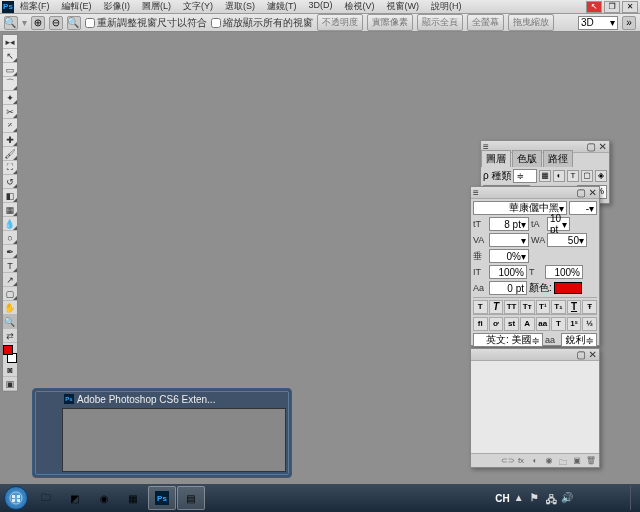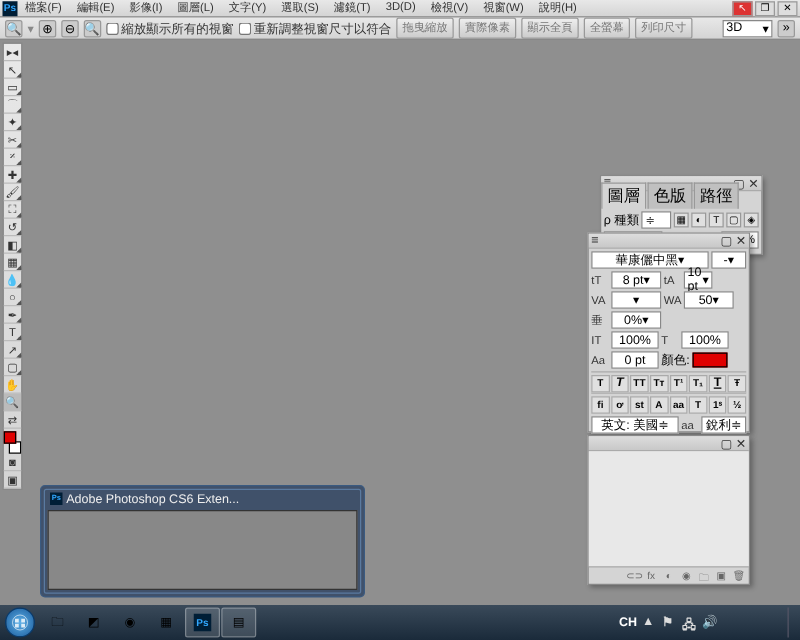--- a/index.html
+++ b/index.html
@@ -20,41 +20,41 @@
 .toolbox{position:absolute;left:2px;top:34px;width:16px;background:linear-gradient(#e8e8e8,#d4d4d4);border:1px solid #888;display:flex;flex-direction:column;}
 .tool{width:14px;height:14px;border-bottom:1px solid #bbb;display:flex;align-items:center;justify-content:center;font-size:9px;color:#333;position:relative;}
 .tool.sel{background:#bbb;}
 .tool.corner::after{content:"";position:absolute;right:0;bottom:0;border:2px solid transparent;border-right-color:#555;border-bottom-color:#555;}
 .color-swatch{width:14px;height:18px;position:relative;margin-top:2px;}
 .cs-fg{position:absolute;width:10px;height:10px;border:1px solid #000;left:0;top:0;}
 .cs-bg{position:absolute;width:10px;height:10px;background:#fff;border:1px solid #000;right:0;bottom:0;}
 .panel{position:absolute;background:#d4d4d4;border:1px solid #888;box-shadow:2px 2px 4px rgba(0,0,0,.3);}
 .panel-head{height:12px;background:linear-gradient(#ddd,#c8c8c8);display:flex;align-items:center;padding:0 2px;font-size:8px;color:#333;border-bottom:1px solid #aaa;justify-content:space-between;}
 .panel-tabs{display:flex;gap:1px;height:14px;align-items:flex-end;}
-.panel-tab{padding:1px 4px;font-size:13px;background:#c0c0c0;border:1px solid #999;border-bottom:none;}
+.panel-tab{padding:1px 4px;font-size:10px;background:#c0c0c0;border:1px solid #999;border-bottom:none;}
 .panel-tab.active{background:#d4d4d4;}
 .panel-body{padding:2px;}
 .layers-panel{right:30px;top:140px;width:130px;}
 .lp-row{display:flex;align-items:center;gap:2px;margin-bottom:2px;}
 .lp-select{flex:1;height:14px;background:#fff;border:1px solid #888;font-size:9px;display:flex;align-items:center;justify-content:space-between;padding:0 2px;}
 .lp-input{width:30px;height:14px;background:#fff;border:1px solid #888;font-size:9px;text-align:right;padding-right:2px;}
 .lp-mini{width:12px;height:12px;border:1px solid #999;background:#e0e0e0;font-size:8px;text-align:center;}
 .char-panel{right:40px;top:186px;width:130px;height:160px;}
 .cp-row{display:flex;align-items:center;gap:2px;margin-bottom:2px;}
-.cp-sel{height:14px;background:#fff;border:1px solid #888;font-size:9px;display:flex;align-items:center;justify-content:center;padding:0 2px;}
+.cp-sel{height:14px;background:#fff;border:1px solid #888;font-size:9px;display:flex;align-items:center;justify-content:flex-end;padding:0 2px;}
 .cp-lbl{width:14px;font-size:9px;color:#333;}
 .cp-color{width:28px;height:12px;border:1px solid #000;}
 .cp-btns{display:flex;gap:1px;border-top:1px solid #aaa;padding-top:2px;}
 .cp-btn{flex:1;height:14px;border:1px solid #aaa;background:#e0e0e0;font-size:8px;text-align:center;line-height:12px;font-weight:bold;}
 .empty-panel{right:40px;top:348px;width:130px;height:120px;}
 .ep-body{height:92px;background:#e8e8e8;}
 .ep-foot{height:14px;border-top:1px solid #aaa;display:flex;align-items:center;justify-content:flex-end;gap:2px;padding:0 2px;}
 .ep-foot span{width:12px;height:10px;font-size:8px;text-align:center;color:#666;}
 .task-switcher{position:absolute;left:32px;top:388px;width:260px;height:90px;background:rgba(50,70,100,.85);border:1px solid #3a5a80;border-radius:4px;display:flex;padding:2px;gap:2px;}
-.ts-item{flex:1;border:1px solid #5a7aa0;border-radius:2px;display:flex;flex-direction:column;}
+.ts-item{flex:1;border:1px solid #5a7aa0;border-radius:2px;display:flex;flex-direction:column;padding-left:24px;}
 .ts-title{height:14px;padding:0 4px;font-size:9px;color:#eee;display:flex;align-items:center;gap:3px;}
 .ts-thumb{flex:1;background:#888;margin:2px;border:1px solid #333;}
 .ts-thumb.white{background:#f4f4f4;}
 .taskbar{position:absolute;bottom:0;left:0;right:0;height:28px;background:linear-gradient(#3a4a5a,#1a2a3a);display:flex;align-items:center;padding:0 4px;}
 .start-orb{width:24px;height:24px;border-radius:50%;background:radial-gradient(#5eb0e8,#1a5a9a);border:1px solid #0a3a6a;display:flex;align-items:center;justify-content:center;}
 .tb-icons{display:flex;gap:1px;margin-left:4px;}
 .tb-icon{width:28px;height:24px;border:1px solid transparent;display:flex;align-items:center;justify-content:center;border-radius:2px;}
 .tb-icon.active{background:rgba(255,255,255,.15);border-color:rgba(255,255,255,.3);}
 .tray{margin-left:auto;display:flex;align-items:center;gap:4px;color:#fff;font-size:9px;font-weight:bold;}
 .tray-icon{width:12px;height:12px;color:#ddd;}
@@ -87,31 +87,31 @@
 </div>
 
 <div class="optionsbar">
   <div class="ob-icon">🔍</div>
   <span style="color:#888">▾</span>
   <div class="ob-icon">⊕</div>
   <div class="ob-icon">⊖</div>
   <div class="ob-icon">🔍</div>
   <label class="ob-check">
       <input type="checkbox" style="">
-      <span>縮放顯示所有的視窗</span>
+      <span>重新調整視窗尺寸以符合</span>
     </label>
   <label class="ob-check">
       <input type="checkbox" style="">
-      <span>重新調整視窗尺寸以符合</span>
+      <span>縮放顯示所有的視窗</span>
     </label>
-  <div class="ob-btn">拖曳縮放</div>
+  <div class="ob-btn">不透明度</div>
   <div class="ob-btn">實際像素</div>
   <div class="ob-btn">顯示全頁</div>
   <div class="ob-btn">全螢幕</div>
-  <div class="ob-btn">列印尺寸</div>
+  <div class="ob-btn">拖曳縮放</div>
   <div style="flex:1"></div>
   <div class="ob-select">
       <span>3D</span>
       <span>▾</span>
     </div>
   <div class="ob-icon">»</div>
 </div>
 
 <div class="toolbox">
   <div class="tool">▸◂</div>

